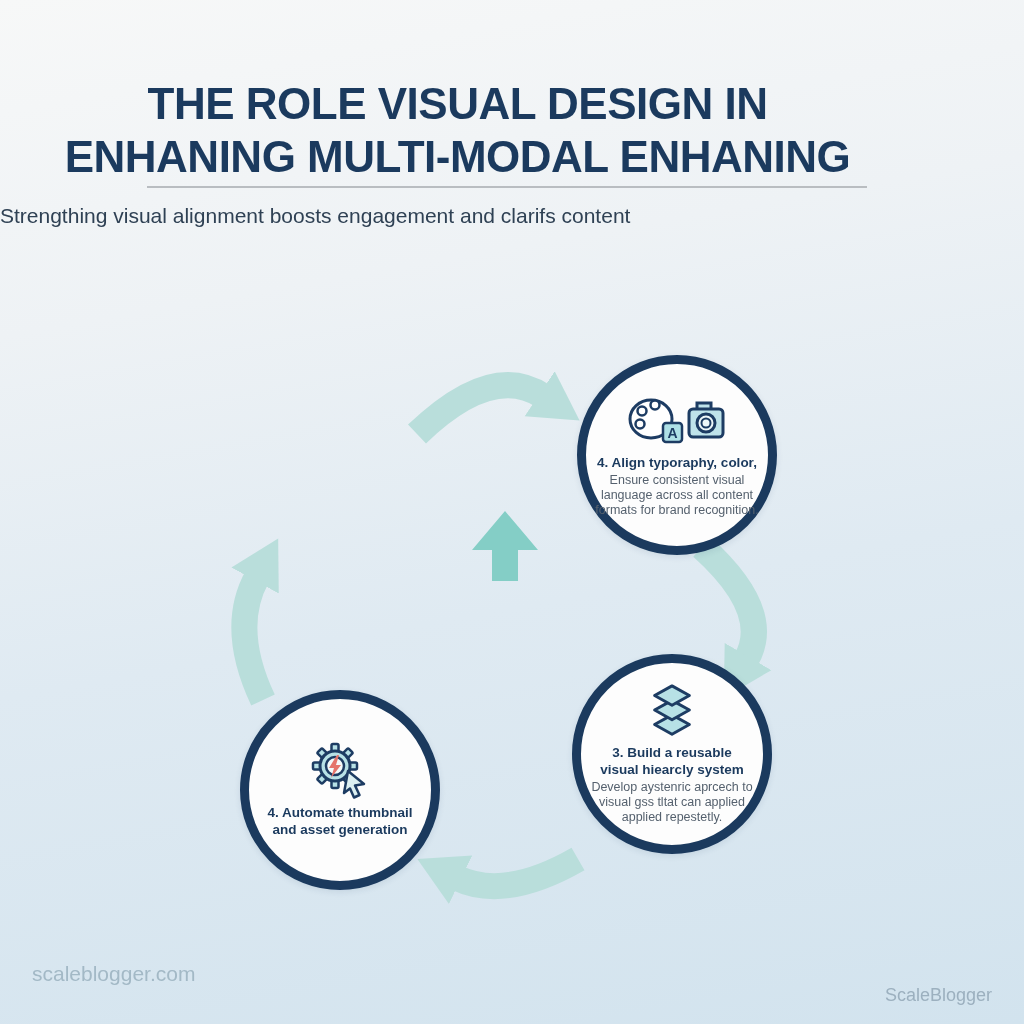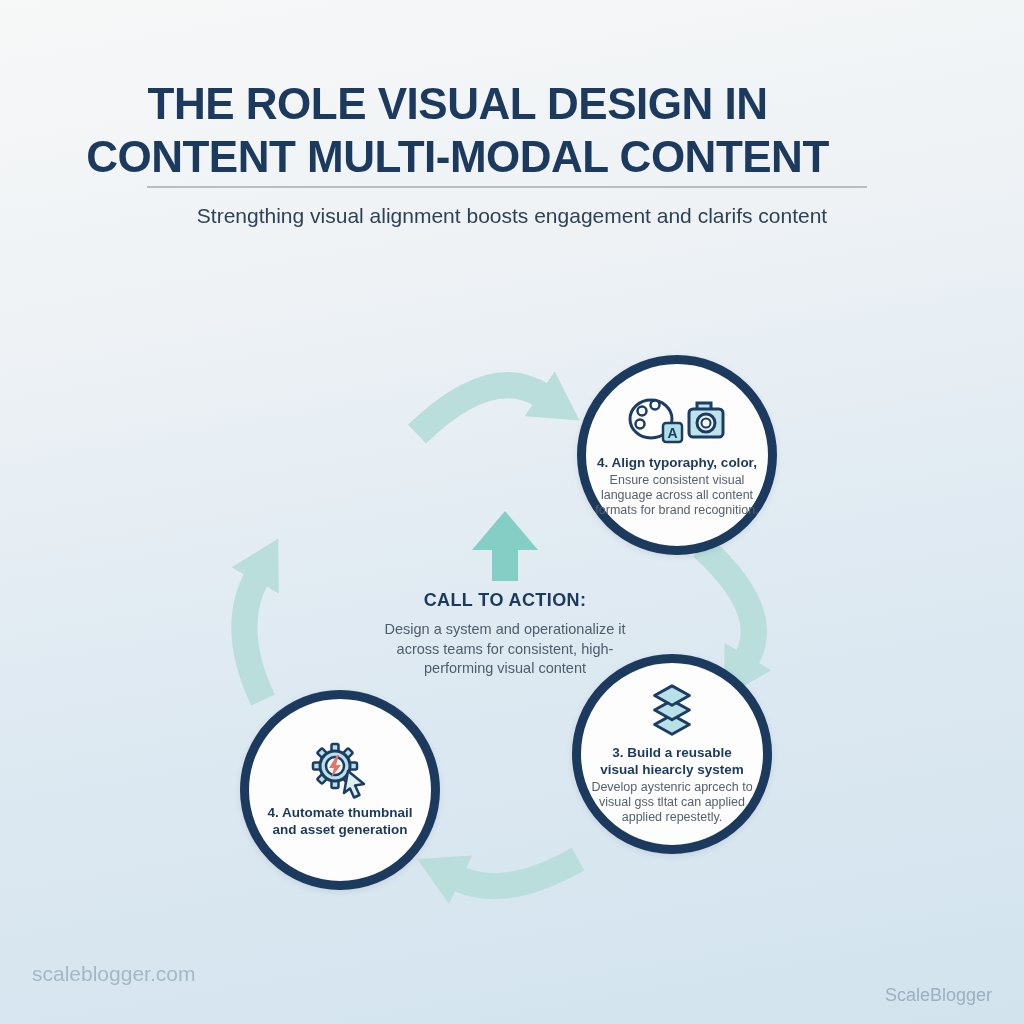--- a/index.html
+++ b/index.html
@@ -15,21 +15,21 @@
     position:absolute;top:78px;left:0;width:915px;
     text-align:center;color:var(--navy,#1c3a61);
     font-weight:700;font-size:44px;line-height:1.2;letter-spacing:-0.5px;
   }
   .divider{
     position:absolute;top:186px;left:147px;width:720px;height:2px;
     background:#b9bdc1;
   }
   .subtitle{
     position:absolute;top:204px;left:0;width:1024px;
-    text-align:center;color:#2f4154;font-size:21px;font-weight:500;
+    text-align:left;color:#2f4154;font-size:21px;font-weight:500;
   }
   
   .arrows{position:absolute;left:0;top:0;pointer-events:none;}
   
   .step{
     position:absolute;width:200px;height:200px;border-radius:50%;
     background:#fdfdfd;border:9px solid var(--navy,#16355c);box-sizing:border-box;
     display:flex;flex-direction:column;align-items:center;justify-content:center;
     text-align:center;
     box-shadow:0 2px 6px rgba(27,58,94,0.10);
@@ -65,21 +65,21 @@
     color:#9cb0bf;font-size:18px;
   }
 </style>
 </head>
 <body>
 
 <div class="canvas">
 
   <div class="title">
     <div>THE ROLE VISUAL DESIGN IN</div>
-    <div>CONTENT MULTI-MODAL CONTENT</div>
+    <div>ENHANING MULTI-MODAL ENHANING</div>
   </div>
   <div class="divider"></div>
   <div class="subtitle">Strengthing visual alignment boosts engagement and clarifs content</div>
 
   <svg class="arrows" width="1024" height="1024" viewBox="0 0 1024 1024">
     <defs>
       <marker id="ah" markerUnits="userSpaceOnUse" markerWidth="60" markerHeight="60" refX="4" refY="30" orient="auto">
         <path d="M0 3 L48 30 L0 57 Z" fill="#b9dedb"></path>
       </marker>
     </defs>
@@ -133,21 +133,17 @@
       </g>
       <circle cx="27" cy="26" r="15" fill="#b7e1e6" stroke="#1d3c63" stroke-width="3"></circle>
       <circle cx="27" cy="26" r="9" fill="#f3fafa" stroke="#1d3c63" stroke-width="2.5"></circle>
       <path d="M29 15 L21 28 H26 L23 38 L33 25 H28 L31 15 Z" fill="#e4756b"></path>
       <path d="M40 31 L56 44 L47 45.5 L51.5 55 L46 57.5 L42 48.5 L36 53 Z" fill="#dcf0f2" stroke="#1d3c63" stroke-width="2.5" stroke-linejoin="round"></path>
     </svg>
     <div class="step-title">4. Automate thumbnail
 and asset generation</div>
   </div>
 
-  <div class="cta">
-    <div class="cta-heading">CALL TO ACTION:</div>
-    <div class="cta-body">Design a system and operationalize it across teams for consistent, high-performing visual content</div>
-  </div>
 
   <div class="footer-left">scaleblogger.com</div>
   <div class="footer-right">ScaleBlogger</div>
 
 </div>
 
 </body></html>

